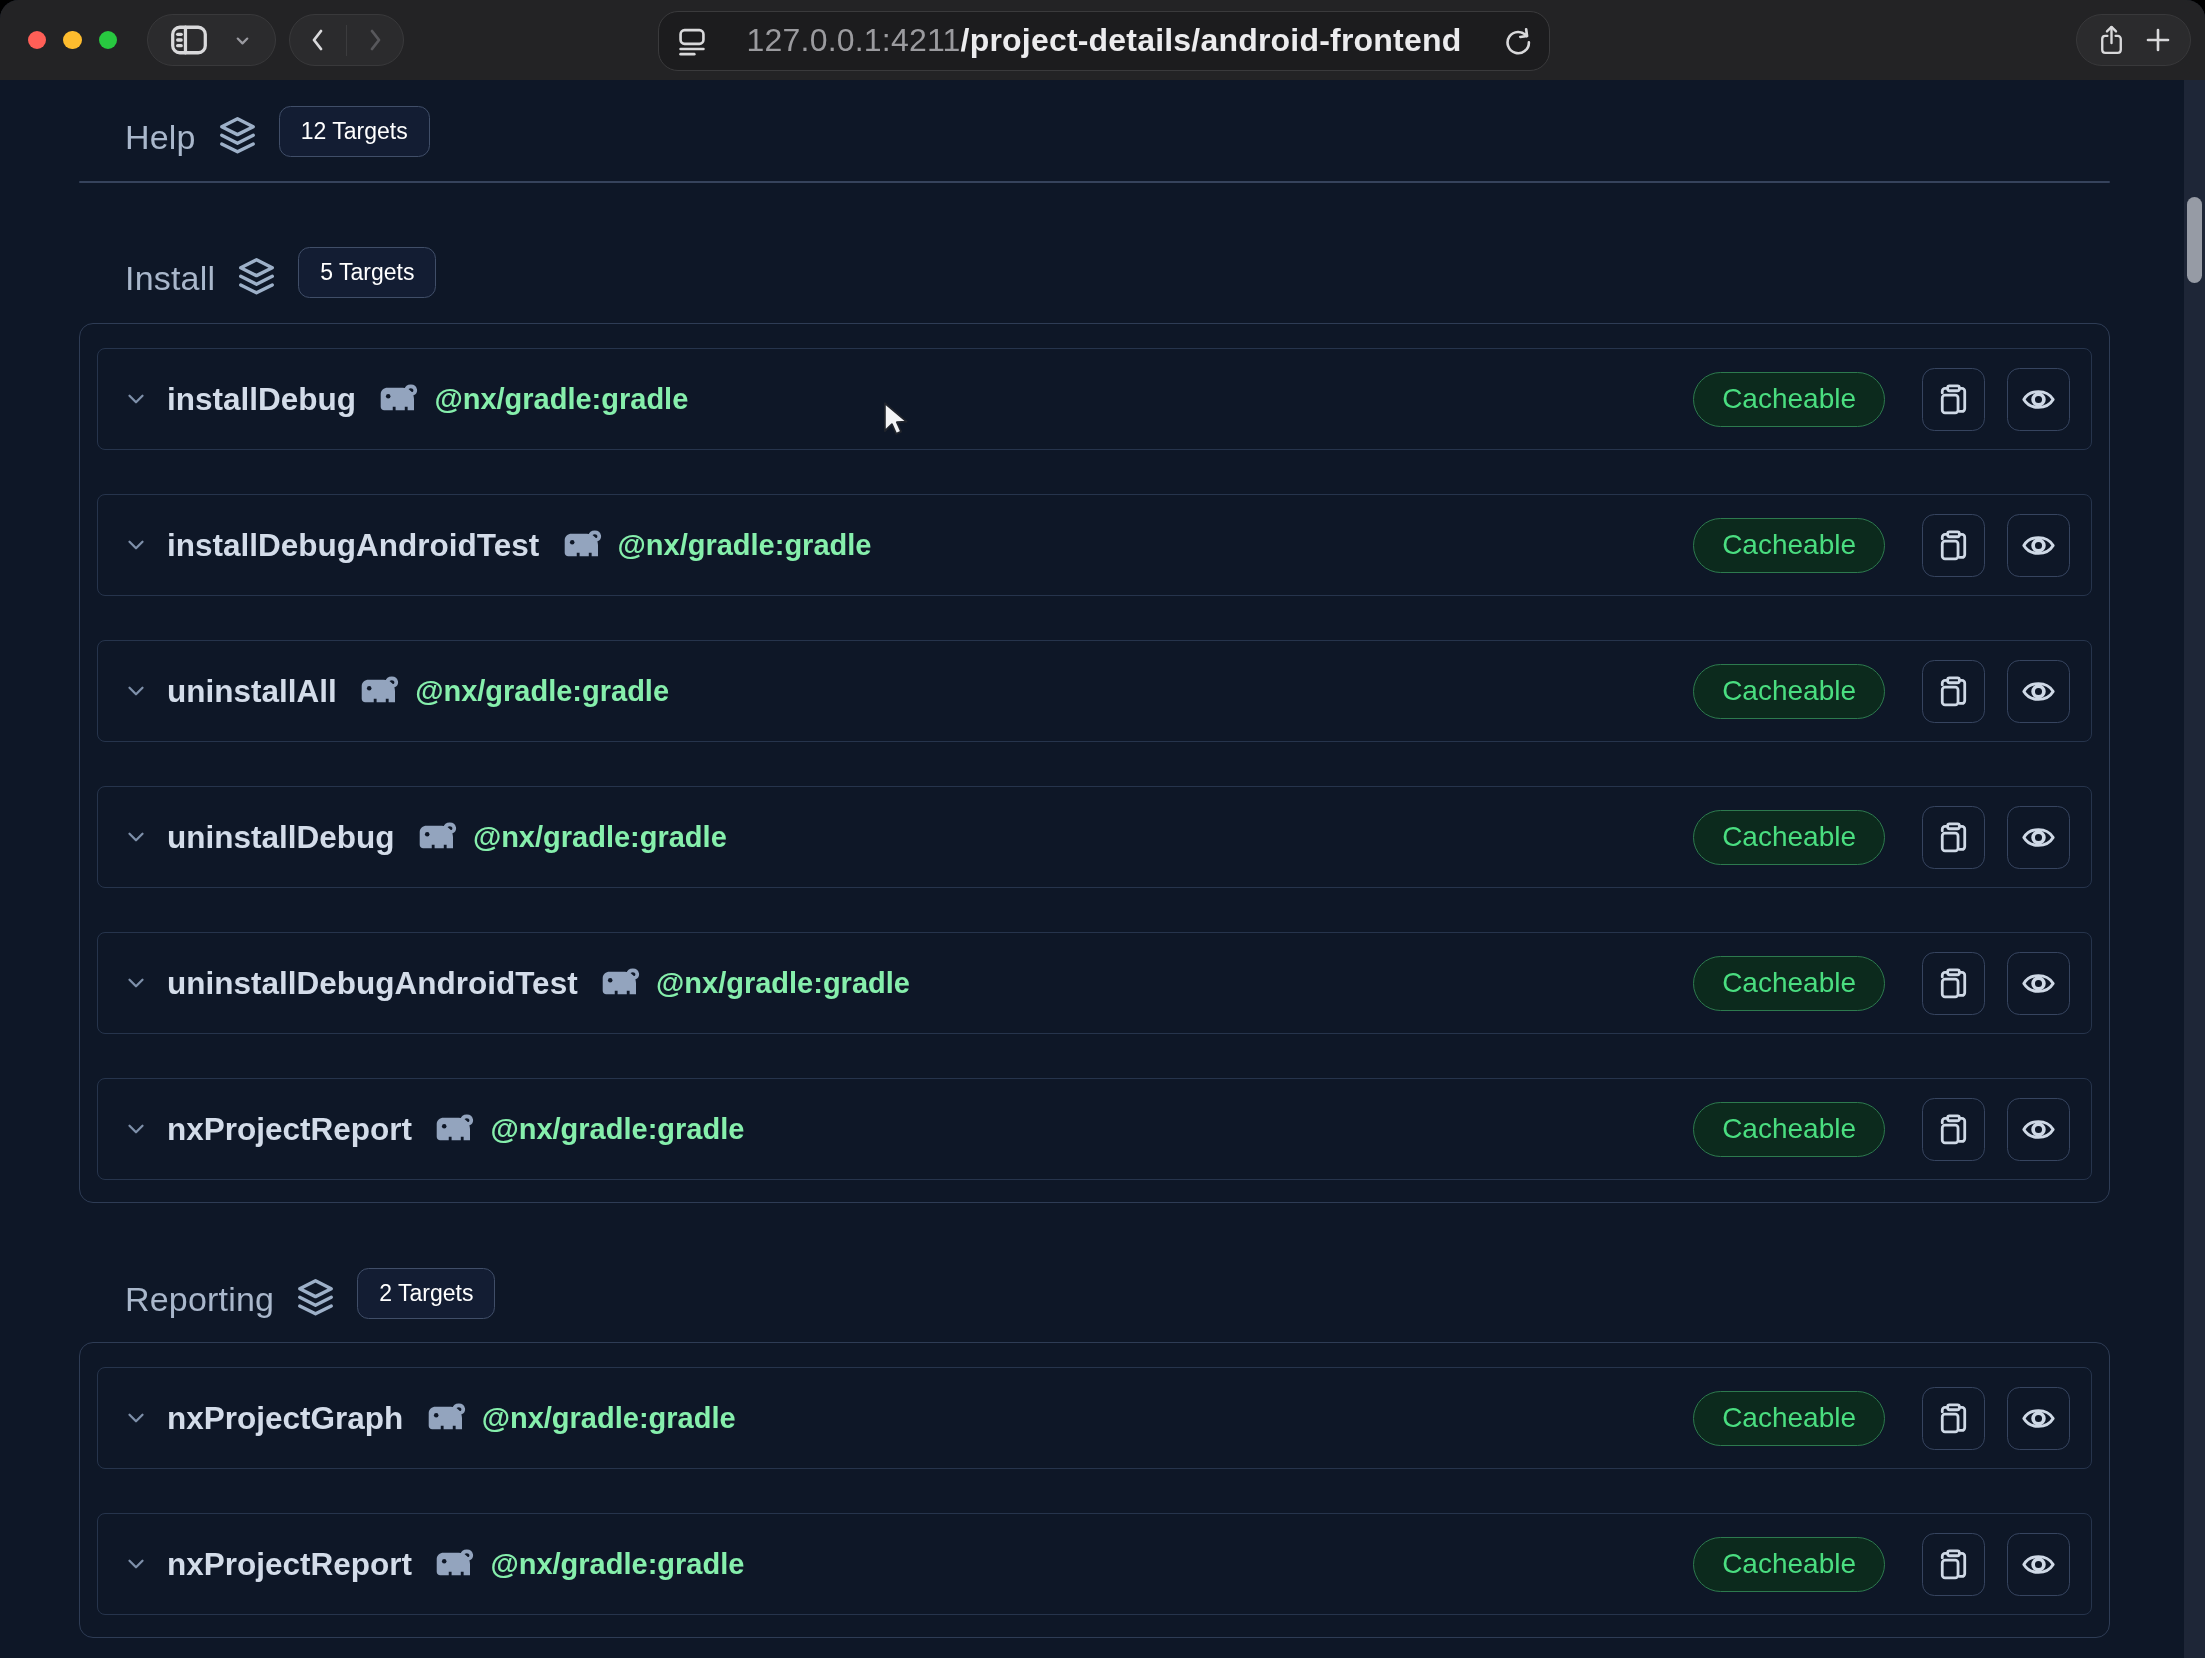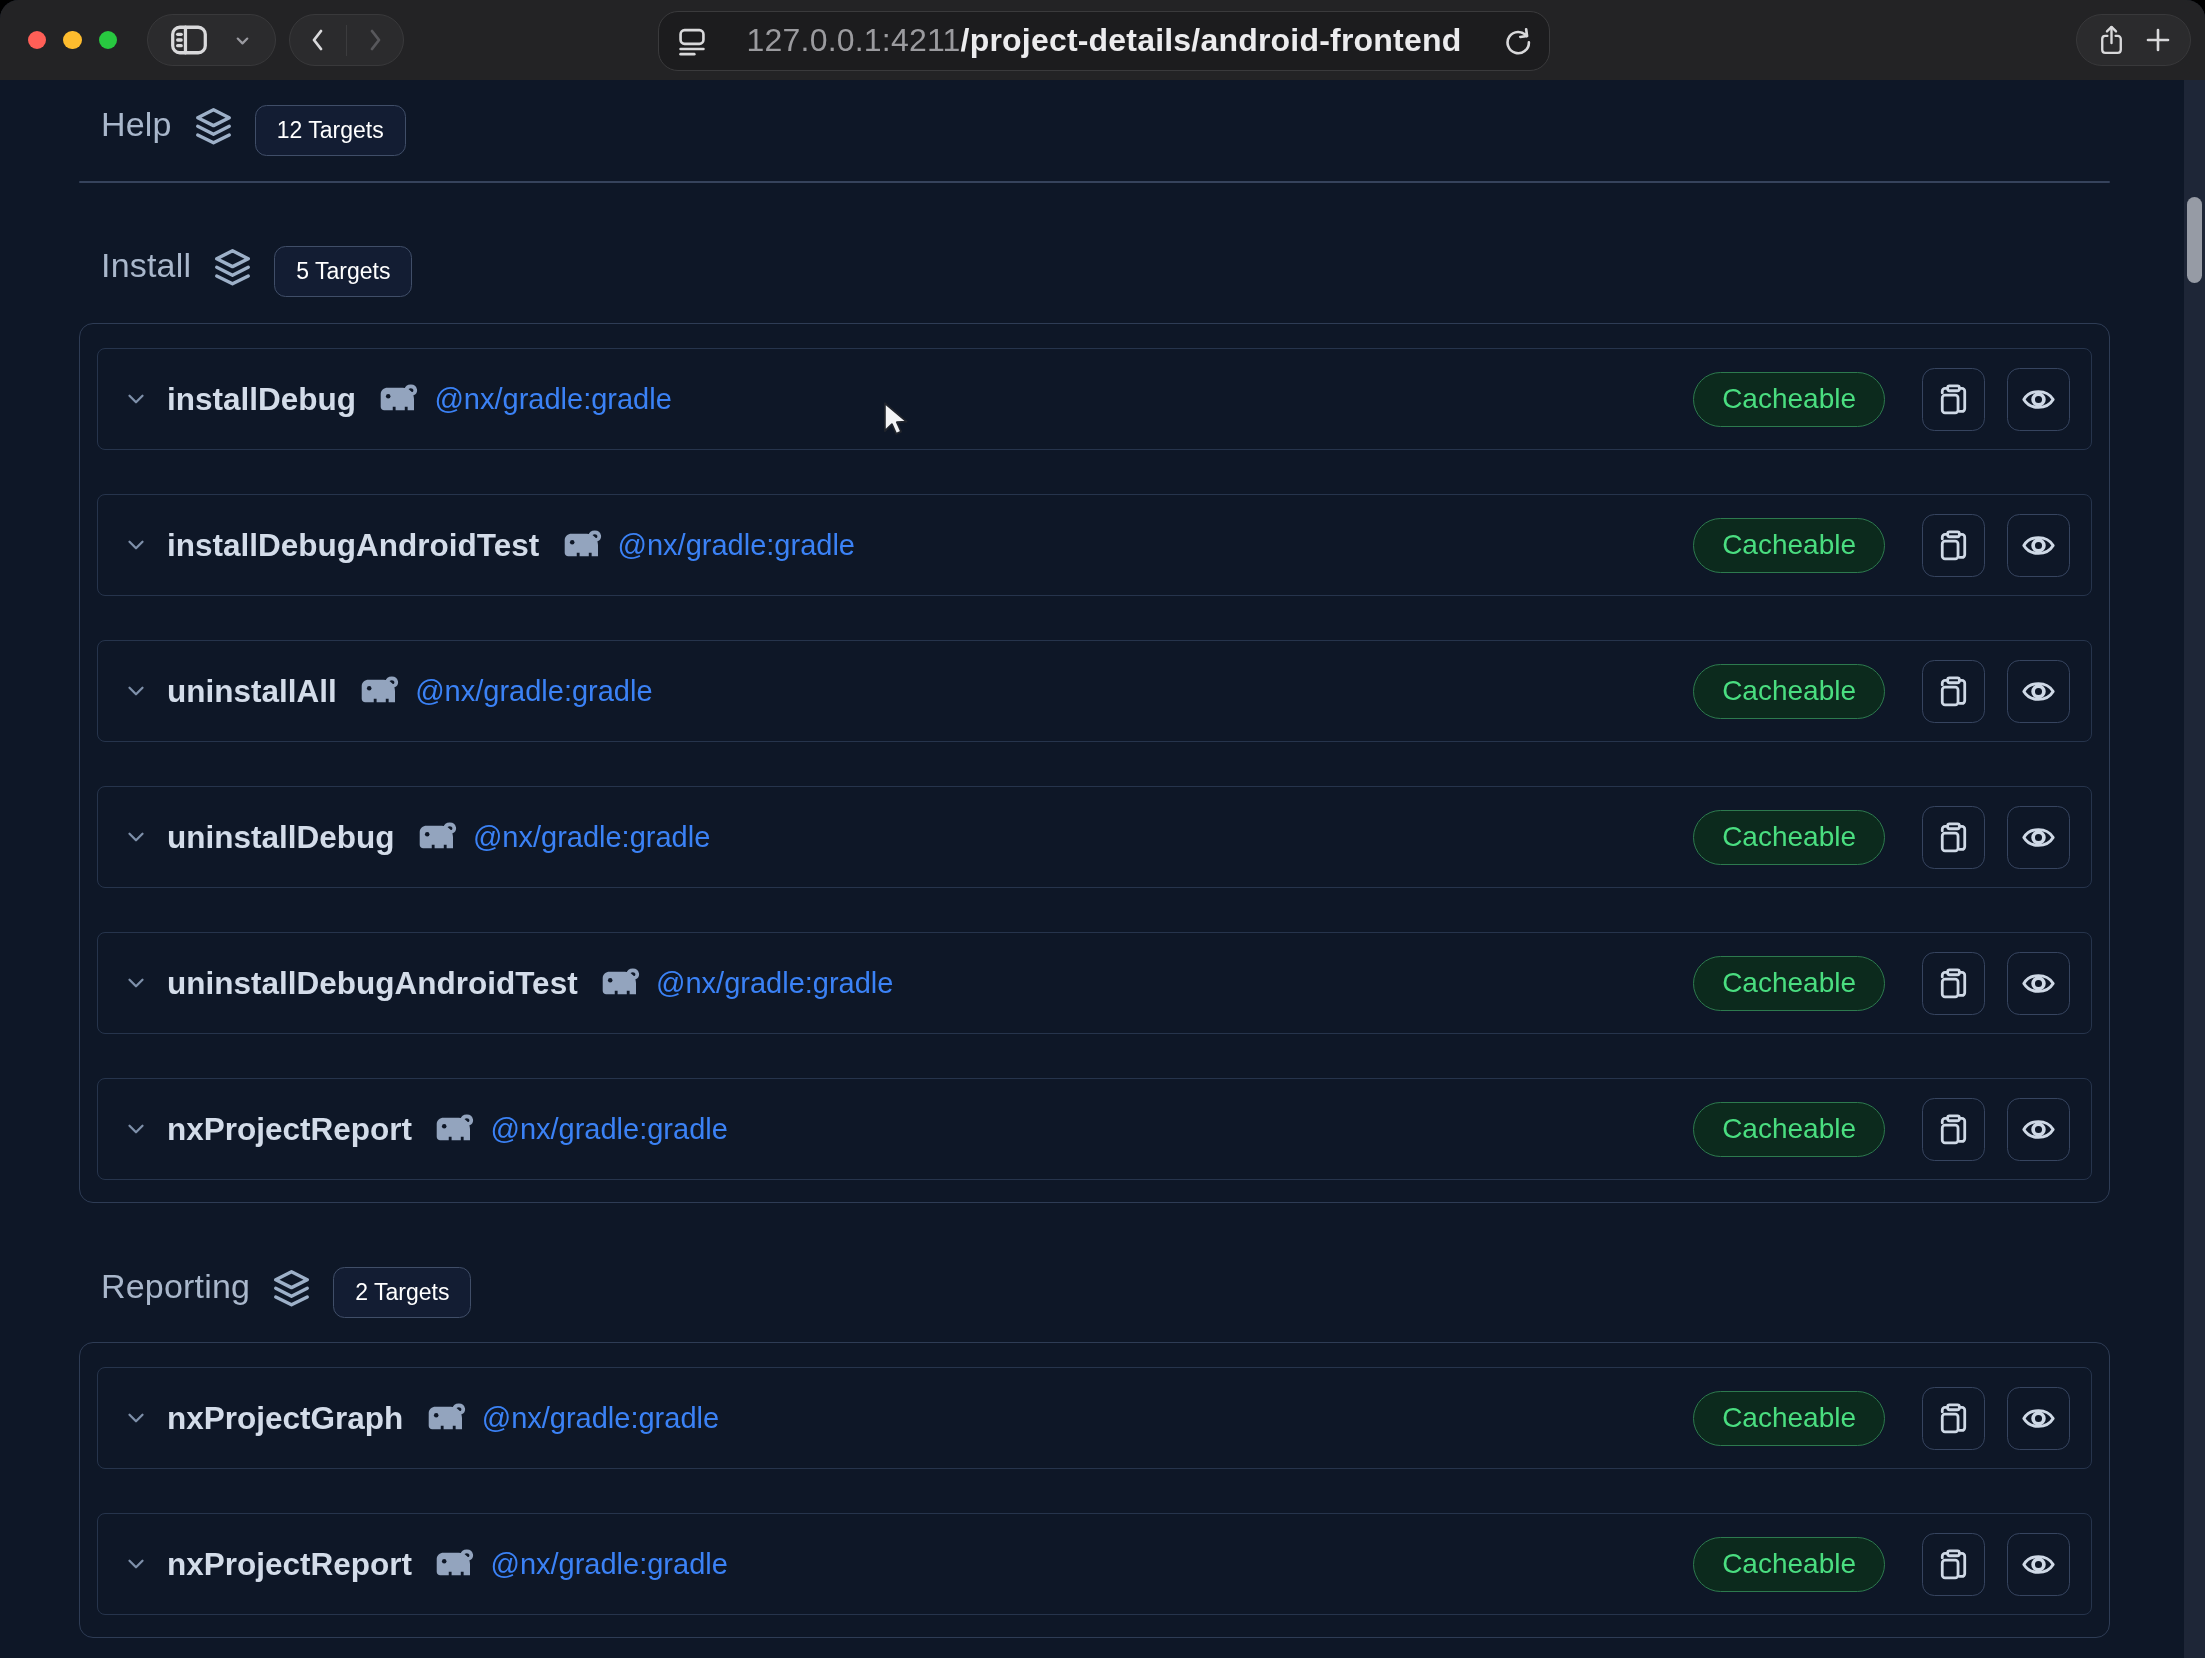--- a/index.html
+++ b/index.html
@@ -31,35 +31,35 @@
   .url-left{position:absolute;left:17px;display:flex;}
   .url-right{position:absolute;right:14px;display:flex;background:none;border:none;padding:0;}
   .url-text{width:100%;text-align:center;font-size:32px;letter-spacing:0.2px;color:#9b9b9f;white-space:nowrap;}
   .url-text .path{color:#ececee;font-weight:700;}
   .cicon{stroke:#d9d9db;fill:none;stroke-width:2.3;stroke-linecap:round;stroke-linejoin:round;}
   .cicon.dim{stroke:#58585c;}
   .cicon.mid{stroke:#9a9aa0;}
 
   
   .content{position:absolute;top:80px;left:0;right:0;bottom:0;background:var(--page-bg);padding:0 95px 0 79px;overflow:hidden;}
-  .section-header{display:flex;align-items:flex-start;gap:20px;height:52px;margin-left:22px;}
+  .section-header{display:flex;align-items:flex-end;gap:20px;height:52px;margin-left:46px;}
   .section-header.first{margin-top:25px;}
   .section-title{font-size:34px;font-weight:500;color:#a9b7cb;letter-spacing:0.2px;}
   .layers{width:43px;height:43px;stroke:#9db0c8;fill:none;stroke-width:1.9;stroke-linejoin:round;stroke-linecap:round;}
   .count-badge{height:51px;display:flex;align-items:center;padding:0 21px;border:1.5px solid #404e68;border-radius:11.5px;background:#131d33;color:#ffffff;font-size:23px;white-space:nowrap;}
   .divider{border:none;border-top:2.3px solid #36435c;margin:24px 0 0 0;border-radius:1.5px;}
   .hdr-install{margin-top:63px;}
   .hdr-reporting{margin-top:64px;}
   .targets-container{margin-top:24.6px;border:1.5px solid #2e3c55;border-radius:14px;padding:24.6px 17px 21.5px;display:flex;flex-direction:column;gap:44px;}
   .targets-container.reporting{margin-top:23px;}
   .target-row{height:102px;border:1.5px solid #26344c;border-radius:8px;display:flex;align-items:center;padding:0 21.5px 0 24.6px;background:transparent;}
   .row-chevron{width:26px;height:26px;flex:none;margin-right:18.4px;stroke:#7e90aa;fill:none;stroke-width:2.1;stroke-linecap:round;stroke-linejoin:round;}
   .row-title{font-size:31.5px;font-weight:700;color:#d3dce9;margin-right:18.4px;white-space:nowrap;}
   .gradle{width:46px;height:34px;color:#93a4be;flex:none;margin-right:14px;}
-  .row-exec{font-size:29px;color:#3b82f6;white-space:nowrap;}
+  .row-exec{font-size:29px;color:#86efac;white-space:nowrap;font-weight:bold;}
   .row-spacer{flex:1;}
   .cache-badge{height:55px;display:flex;align-items:center;padding:0 28px;border:1.5px solid var(--green-border);border-radius:31px;background:var(--green-bg);color:var(--green-text);font-size:28px;font-weight:500;margin-right:37px;white-space:nowrap;}
   .icon-btn{width:63px;height:63px;flex:none;border:1.5px solid #36445f;border-radius:12.3px;background:transparent;display:flex;align-items:center;justify-content:center;padding:0;}
   .icon-btn + .icon-btn{margin-left:21.5px;}
   .micon{stroke:#cfd9e6;fill:none;stroke-width:1.9;stroke-linecap:round;stroke-linejoin:round;}
 
   
   .scroll-track{position:absolute;top:80px;right:0;width:21.5px;bottom:0;background:#1e2637;}
   .scroll-thumb{position:absolute;top:197px;right:3.1px;width:15.4px;height:86px;border-radius:7.7px;background:#969ba5;}
 

